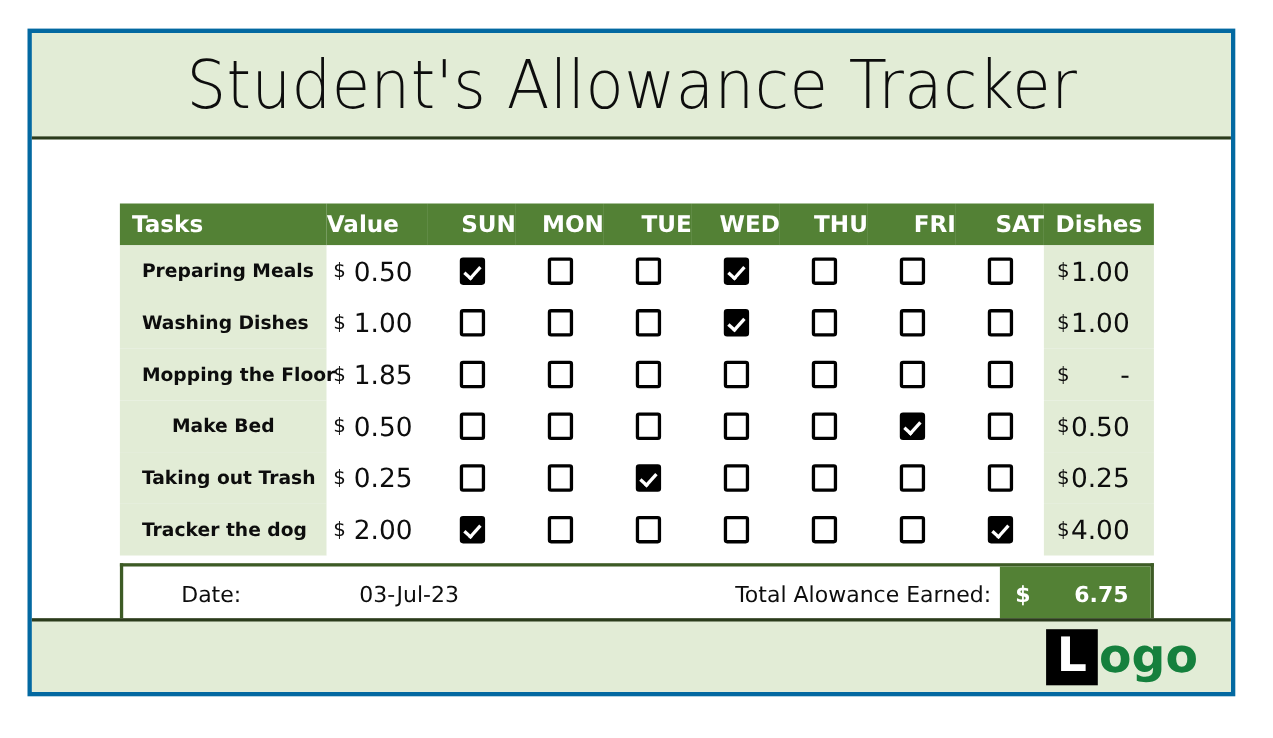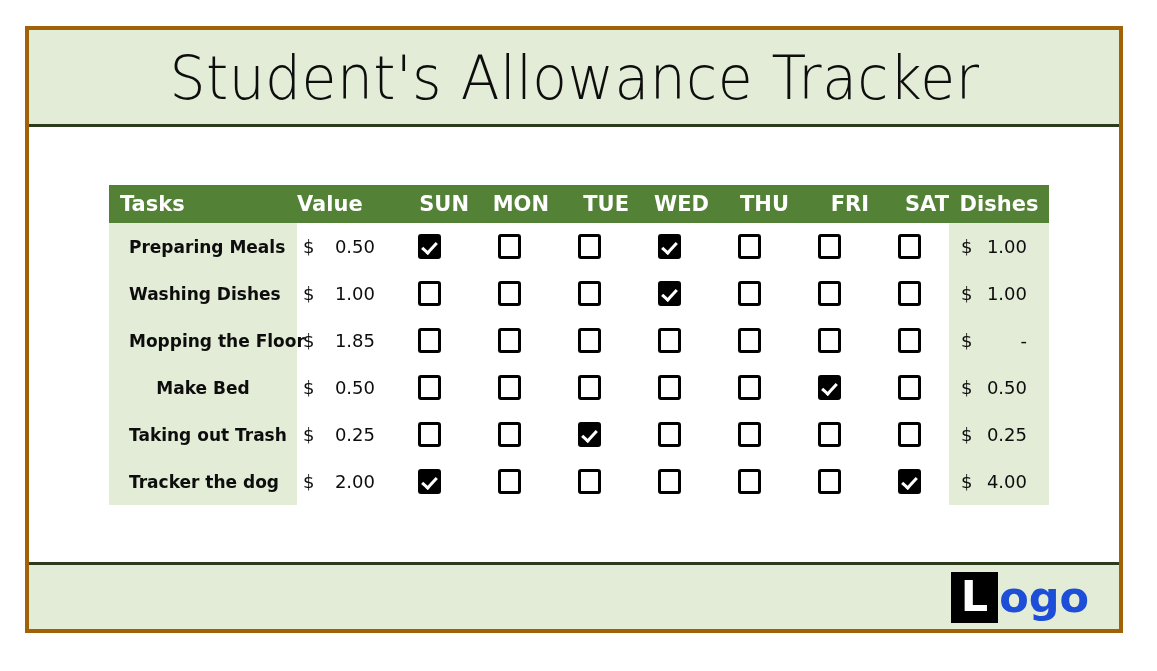--- a/index.html
+++ b/index.html
@@ -22,21 +22,21 @@
     background: #ffffff;
   }
 
   
   .frame {
     position: absolute;
     left: 25px;
     top: 26px;
     width: 1098px;
     height: 607px;
-    border: 4px solid #a16207;
+    border: 4px solid #0369a1;
     box-sizing: border-box;
     background: #ffffff;
   }
 
   
   .title-band {
     position: absolute;
     left: 0;
     top: 0;
     width: 100%;
@@ -92,21 +92,21 @@
   .logo-mark {
     background: #000000;
     color: #ffffff;
     font-size: 43px;
     font-weight: bold;
     font-family: "DejaVu Sans", sans-serif;
     padding: 3px 10px 5px 10px;
     line-height: 1;
   }
   .logo-rest {
-    color: #1d4ed8;
+    color: #15803d;
     font-size: 43px;
     font-weight: bold;
     font-family: "DejaVu Sans", sans-serif;
     line-height: 1;
     margin-left: 1px;
   }
 
   
   .tracker {
     position: absolute;
@@ -154,21 +154,21 @@
     color: #0d0d0d;
     white-space: nowrap;
   }
   .money {
     display: flex;
     justify-content: space-between;
     align-items: center;
     padding: 0 14px 0 6px;
   }
   .money .sym { font-size: 18px; }
-  .money .amt { font-size: 18px; }
+  .money .amt { font-size: 24px; }
 
   td.c-day {
     background: #ffffff;
     text-align: center;
     vertical-align: middle;
   }
   td.c-total {
     background: #e2ecd6;
     font-family: "DejaVu Sans", sans-serif;
     font-size: 18px;
@@ -429,20 +429,32 @@
               <td class="c-total">
                 <div class="money">
                   <span class="sym">$</span>
                   <span class="amt">4.00</span>
                 </div>
               </td>
             </tr>
           </tbody>
       </table>
 
+      <div class="summary">
+        <div class="sum-left">
+          <div class="sum-date-label">Date:</div>
+          <div class="sum-date-value">03-Jul-23</div>
+        </div>
+        <div class="sum-spacer"></div>
+        <div class="sum-label">Total Alowance Earned:</div>
+        <div class="sum-total">
+          <span>$</span>
+          <span>6.75</span>
+        </div>
+      </div>
 
     </div>
 
     <div class="footer-band">
       <div class="logo">
         <span class="logo-mark">L</span>
         <span class="logo-rest">ogo</span>
       </div>
     </div>
 

